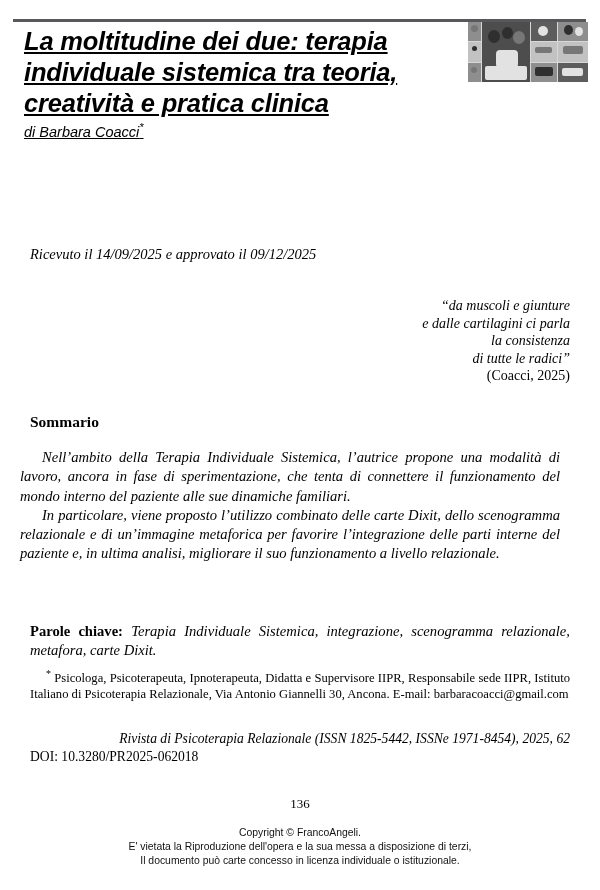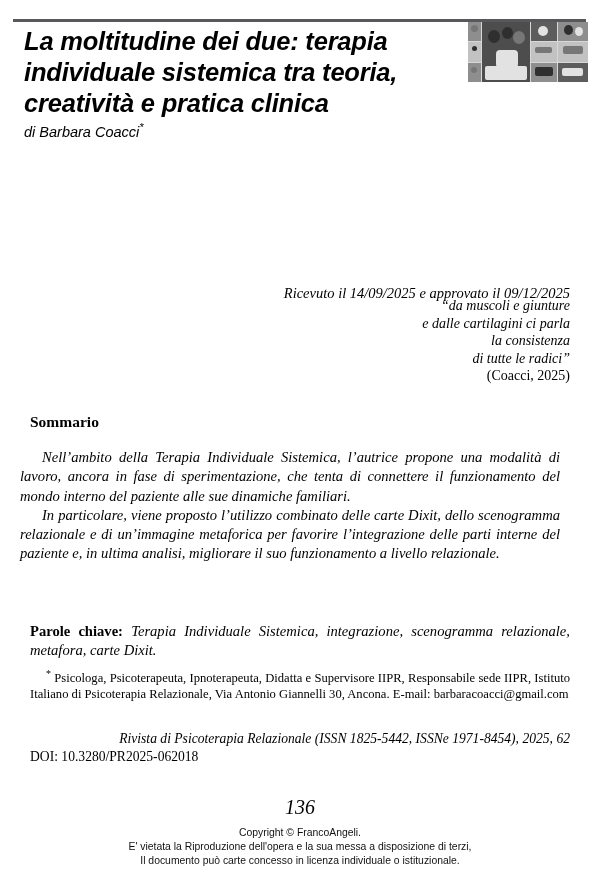--- a/index.html
+++ b/index.html
@@ -30,20 +30,21 @@
     height: 3px;
     background: #58585a;
   }
 
   
   .title-block {
     position: absolute;
     left: 24px;
     top: 26px;
     width: 455px;
+    text-decoration: underline;
   }
   .doc-title {
     font-family: "Liberation Sans", sans-serif;
     font-weight: bold;
     font-style: italic;
     font-size: 25.5px;
     line-height: 31px;
     letter-spacing: -0.2px;
     margin: 0;
     color: #000;
@@ -102,25 +103,23 @@
   }
   .blob.l { background: #e2e2e2; }
   .blob.m { background: #777; }
 
   
   .received-line {
     position: absolute;
     left: 30px;
     top: 245px;
     width: 540px;
-    text-align: right;
     font-style: italic;
     font-size: 14.5px;
     line-height: 19px;
-    margin-top: 39px;
   }
 
   
   .epigraph {
     position: absolute;
     left: 200px;
     top: 297px;
     width: 370px;
     text-align: right;
     font-size: 14px;
@@ -210,22 +209,21 @@
     display: block;
   }
 
   
   .page-number {
     position: absolute;
     left: 0;
     top: 796px;
     width: 600px;
     text-align: center;
-    font-style: italic;
-    font-size: 20px;
+    font-size: 13px;
   }
 
   
   .copyright {
     position: absolute;
     left: 0;
     top: 826px;
     width: 600px;
     text-align: center;
     font-family: "Liberation Sans", sans-serif;

